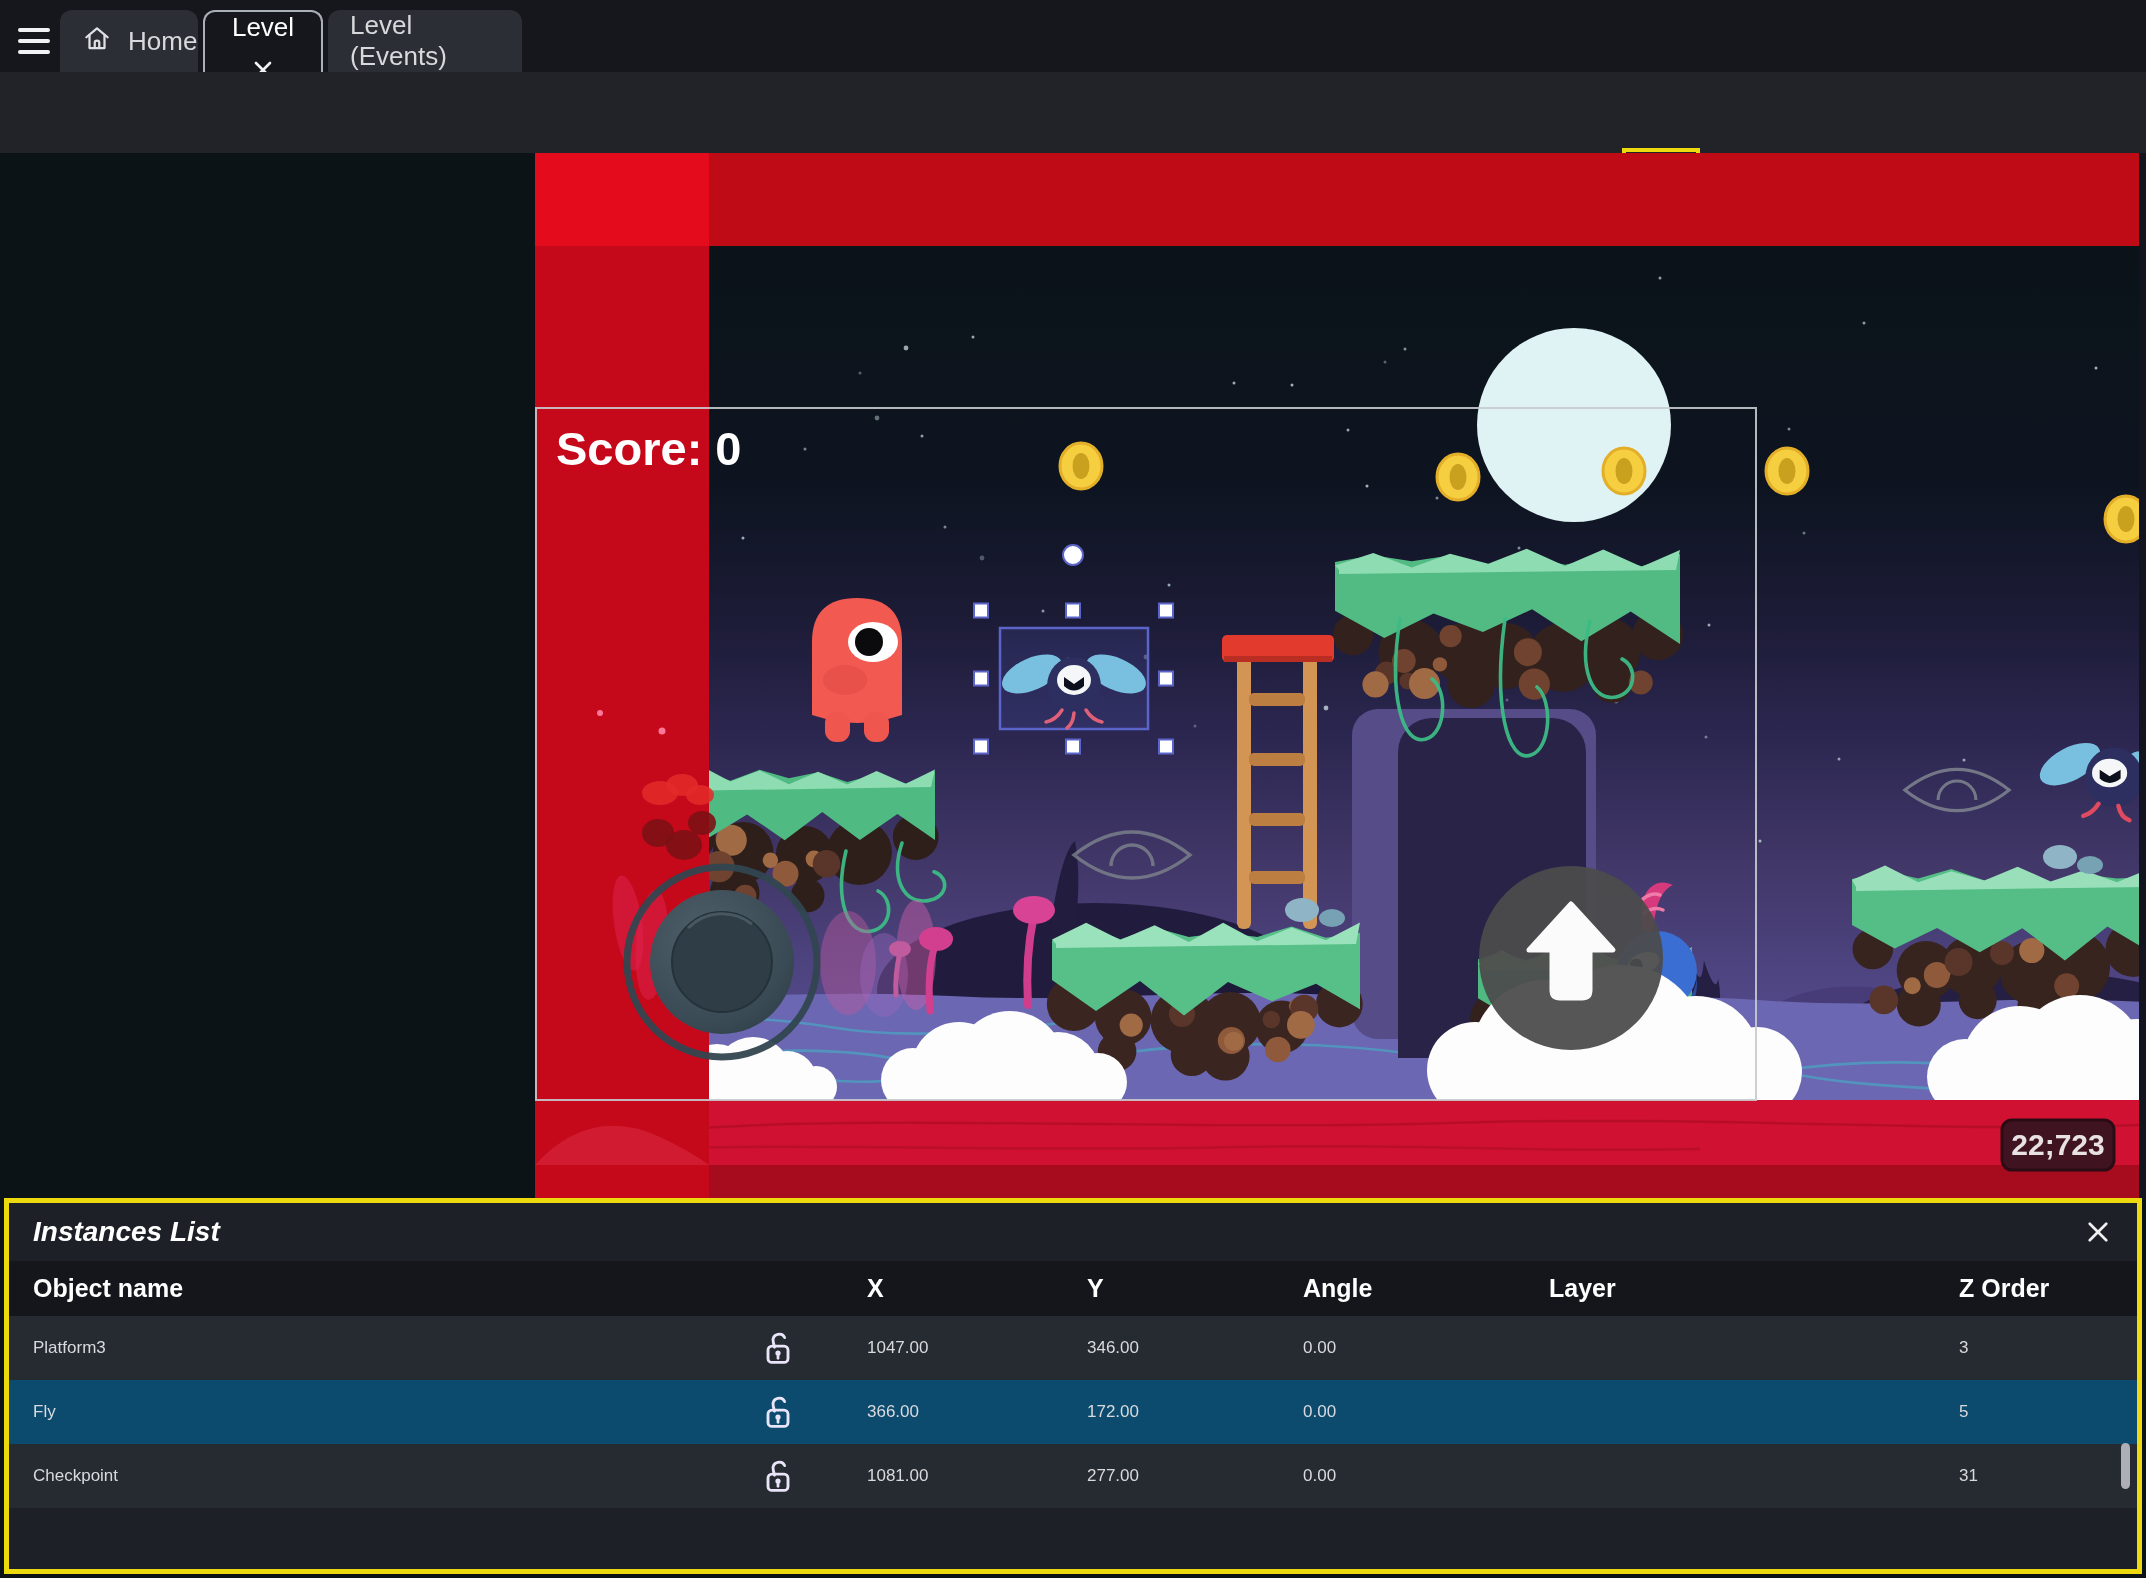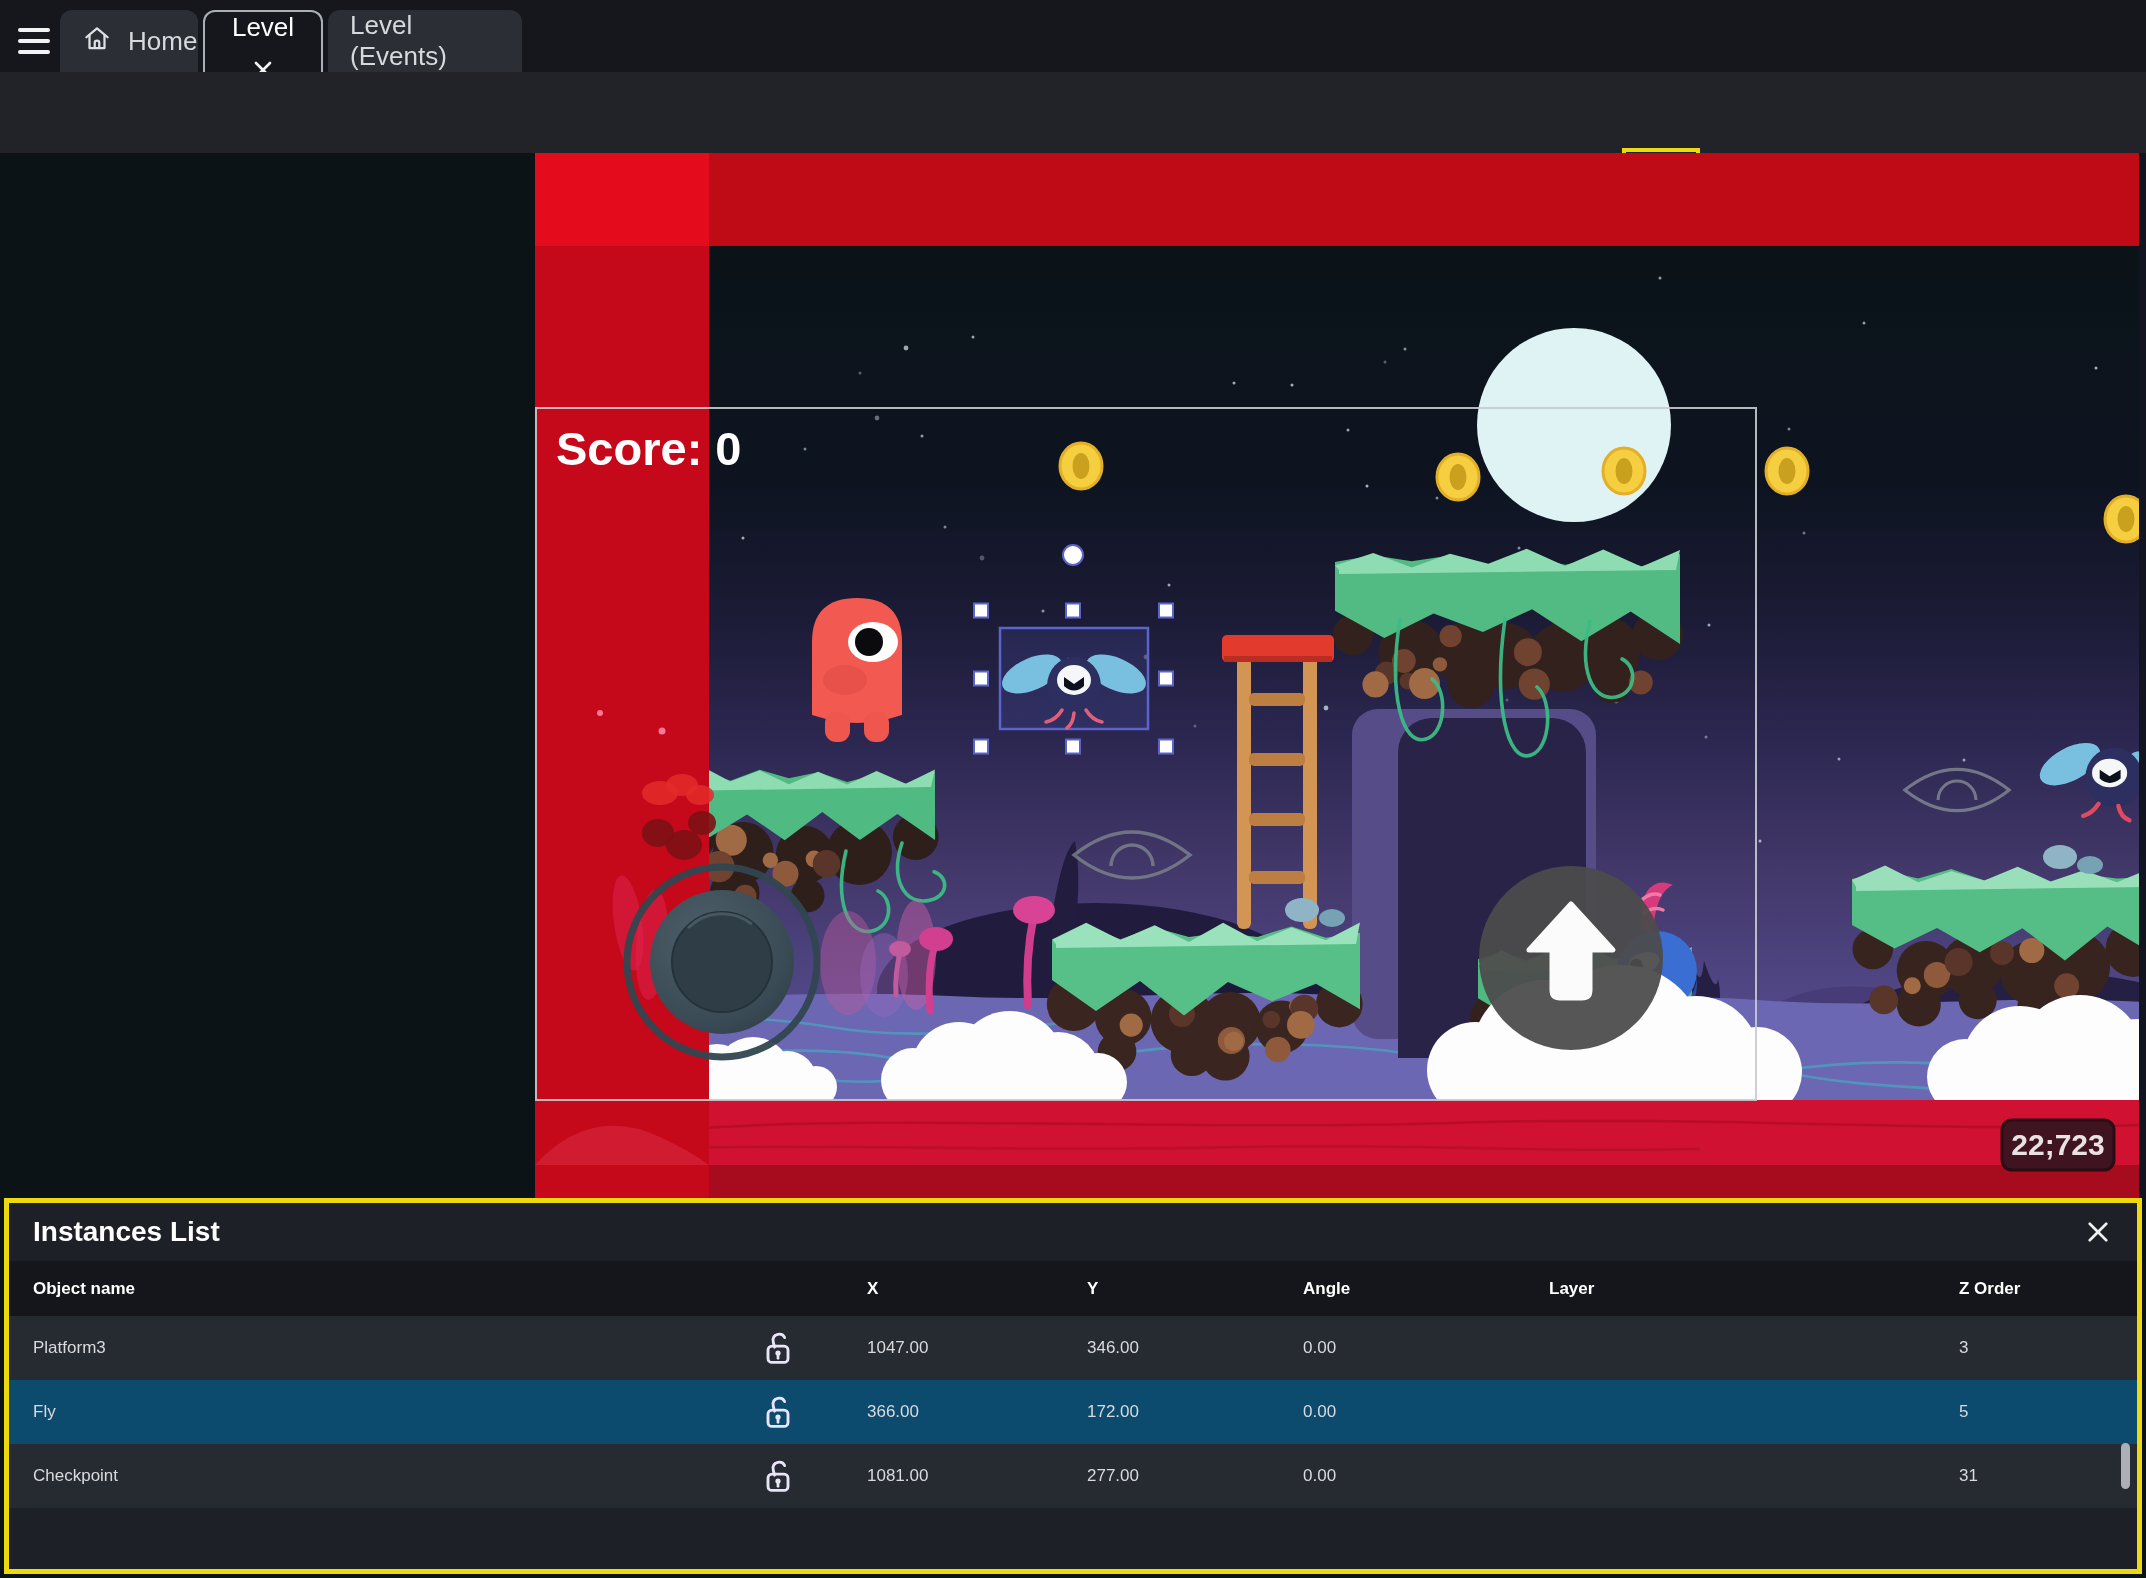--- a/index.html
+++ b/index.html
@@ -34,24 +34,24 @@
   .hl-pill{position:absolute;left:1633px;top:84px;width:56px;height:58px;border-radius:10px;background:#b7a7ef;
            display:flex;align-items:center;justify-content:center;cursor:pointer;}
   
   .canvas{position:absolute;left:0;top:153px;width:2146px;height:1047px;}
   .canvas svg{display:block;}
   .scene-text{font-family:"Liberation Sans",sans-serif;font-weight:700;}
   
   .instances-panel{position:absolute;left:4px;top:1198px;width:2138px;height:376px;box-sizing:border-box;
                    border:5px solid #ecd90e;background:#1d2026;display:flex;flex-direction:column;}
   .panel-header{height:58px;display:flex;align-items:center;justify-content:space-between;padding:0 26px 0 24px;}
-  .panel-title{color:#fff;font-size:28px;font-weight:600;}
+  .panel-title{color:#fff;font-size:28px;font-weight:600;font-style:italic;}
   .panel-close{background:none;border:0;padding:0;cursor:pointer;display:flex;}
   .grid-row{display:grid;grid-template-columns:730px 104px 220px 216px 246px 410px 1fr;align-items:center;padding-left:24px;}
-  .col-head{height:55px;background:#14161b;color:#fff;font-size:17px;font-weight:700;}
+  .col-head{height:55px;background:#14161b;color:#fff;font-size:25px;font-weight:700;}
   .inst-row{height:64px;background:#262a31;color:#d8dadd;font-size:17px;cursor:pointer;}
   .inst-row.selected{background:#0c4a6e;}
   .inst-row .lockcell{display:flex;align-items:center;}
   .lock-btn{background:none;border:0;padding:0;cursor:pointer;display:flex;}
   .search-row{margin-top:auto;height:57px;position:relative;}
   .search-row input{width:100%;height:100%;box-sizing:border-box;background:#46494e;border:0;outline:none;
                     color:#e0e1e4;font-size:28px;padding:0 20px 0 72px;font-family:"Liberation Sans",sans-serif;}
   .search-row input::placeholder{color:#9b9ea5;}
   .search-icon{position:absolute;left:22px;top:13px;pointer-events:none;}
   .panel-scrollthumb{position:absolute;right:7px;top:240px;width:9px;height:46px;border-radius:5px;background:#c4c7cc;opacity:.85;}

